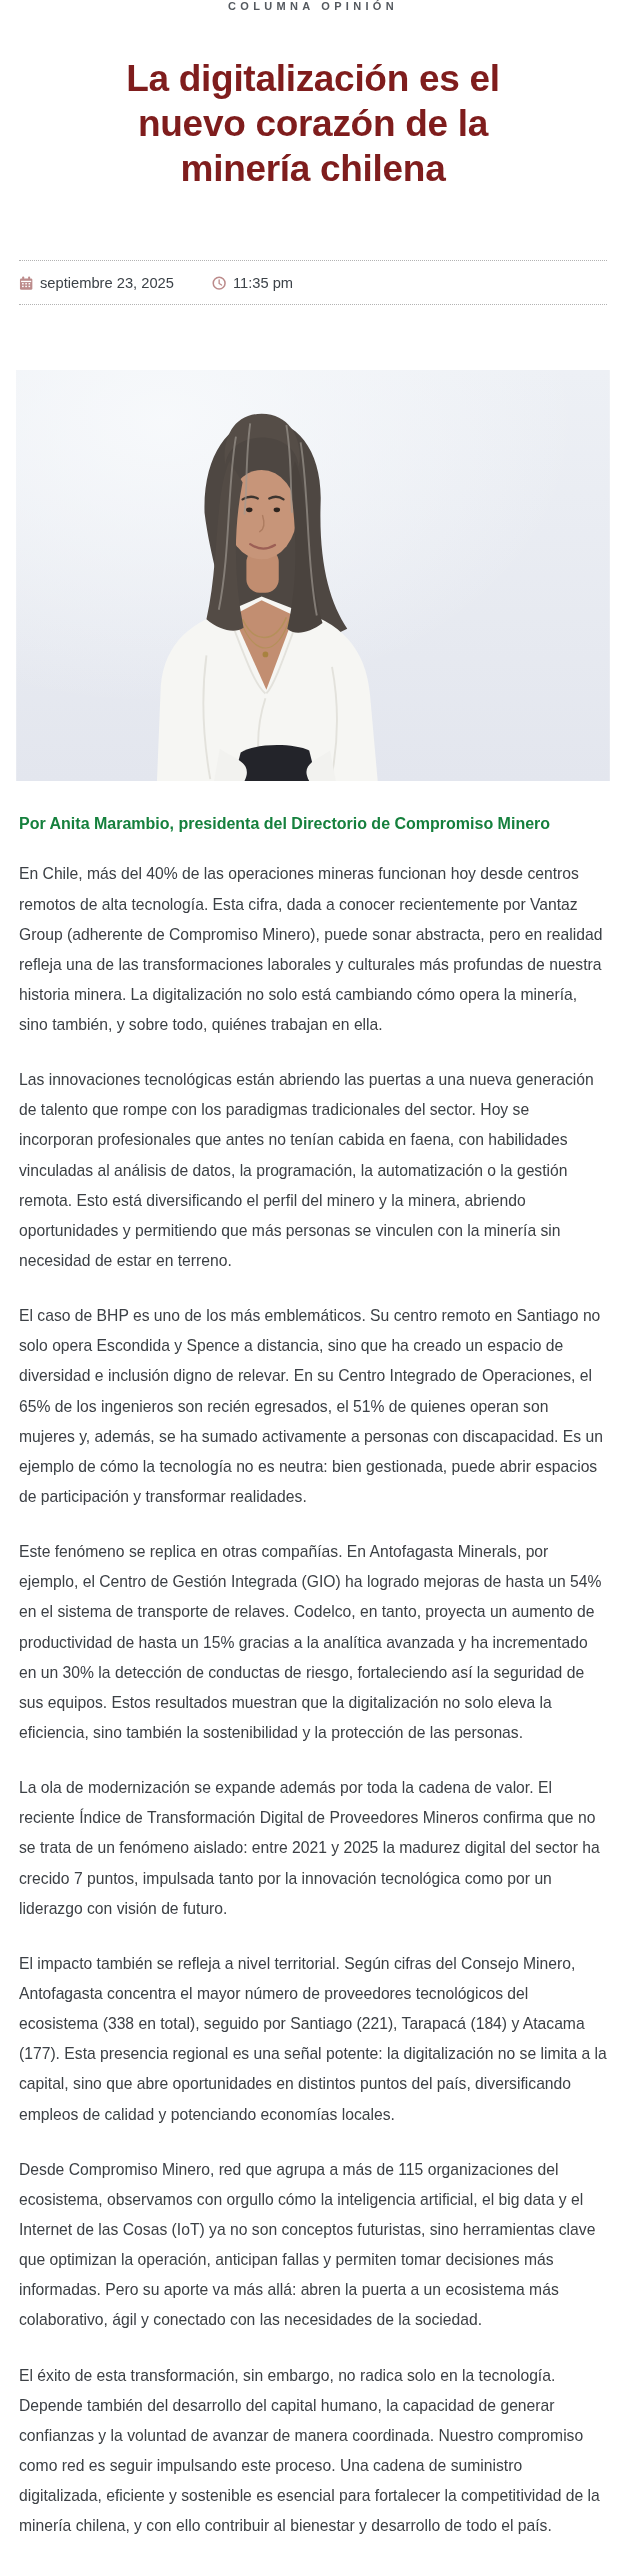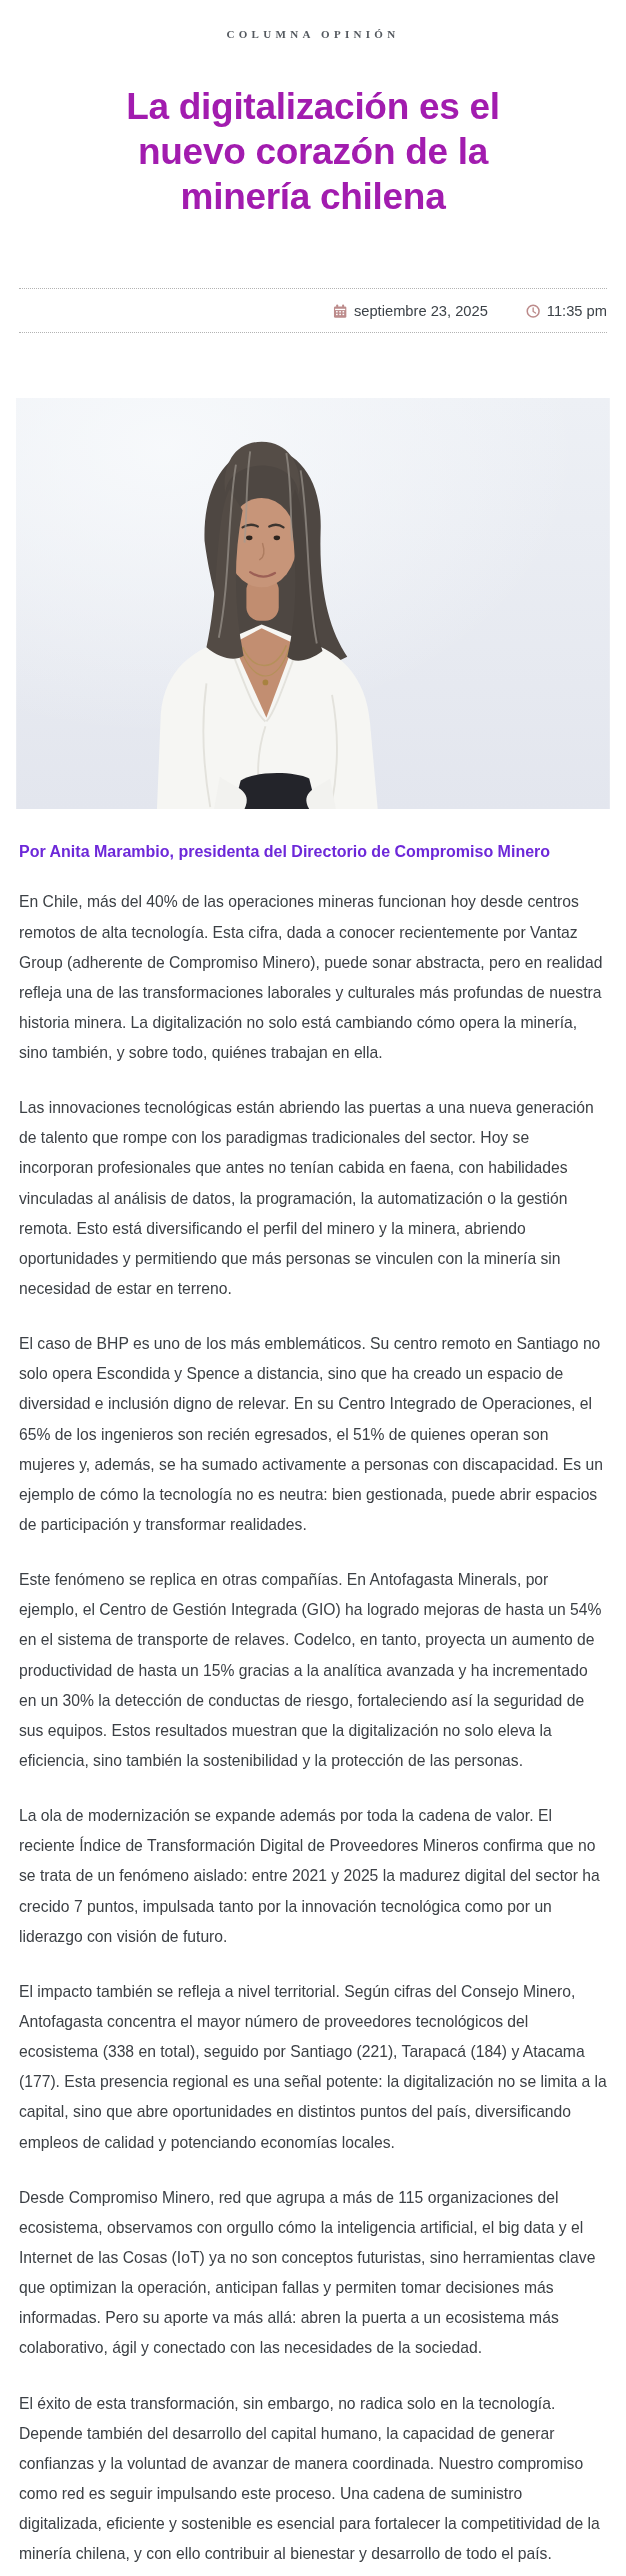--- a/index.html
+++ b/index.html
@@ -6,45 +6,44 @@
   body {
     width: 626px;
     height: 2576px;
     overflow: hidden;
     background: #ffffff;
     font-family: "Liberation Sans", sans-serif;
     position: relative;
   }
   .category {
     text-align: center;
-    padding-top: 28px;
+    padding-top: 0;
     font-size: 11px;
     font-weight: 600;
     letter-spacing: 4.3px;
     color: #54595f;
     text-transform: uppercase;
-    font-family: Liberation Serif, serif;
   }
   .title {
     width: 447px;
     margin: 44px auto 0;
     text-align: center;
     font-size: 37px;
     line-height: 1.22;
     font-weight: 700;
-    color: #a21caf;
+    color: #7f1d1d;
     letter-spacing: -0.3px;
   }
   .meta {
     margin: 69px 19px 0;
     border-top: 1px dotted #b3b3b3;
     border-bottom: 1px dotted #b3b3b3;
     padding: 13.3px 0;
     display: flex;
-    justify-content: flex-end;
+    justify-content: flex-start;
     align-items: center;
     gap: 38px;
   }
   .meta-item {
     display: flex;
     align-items: center;
     gap: 6.7px;
     color: #3c4248;
     font-size: 14.7px;
     font-weight: 500;
@@ -55,21 +54,21 @@
   .photo-wrap {
     margin: 65px 16px 0;
     height: 411px;
     overflow: hidden;
   }
   .photo-wrap svg { display: block; }
   .byline {
     margin: 32px 19px 0;
     font-size: 16px;
     font-weight: 700;
-    color: #6d28d9;
+    color: #15803d;
     line-height: 1.4;
   }
   .article-body { margin: 24px 19px 0; }
   .article-body p {
     font-size: 15.7px;
     line-height: 1.92;
     color: #3c4045;
     margin: 0 0 25px 0;
   }
 </style>

